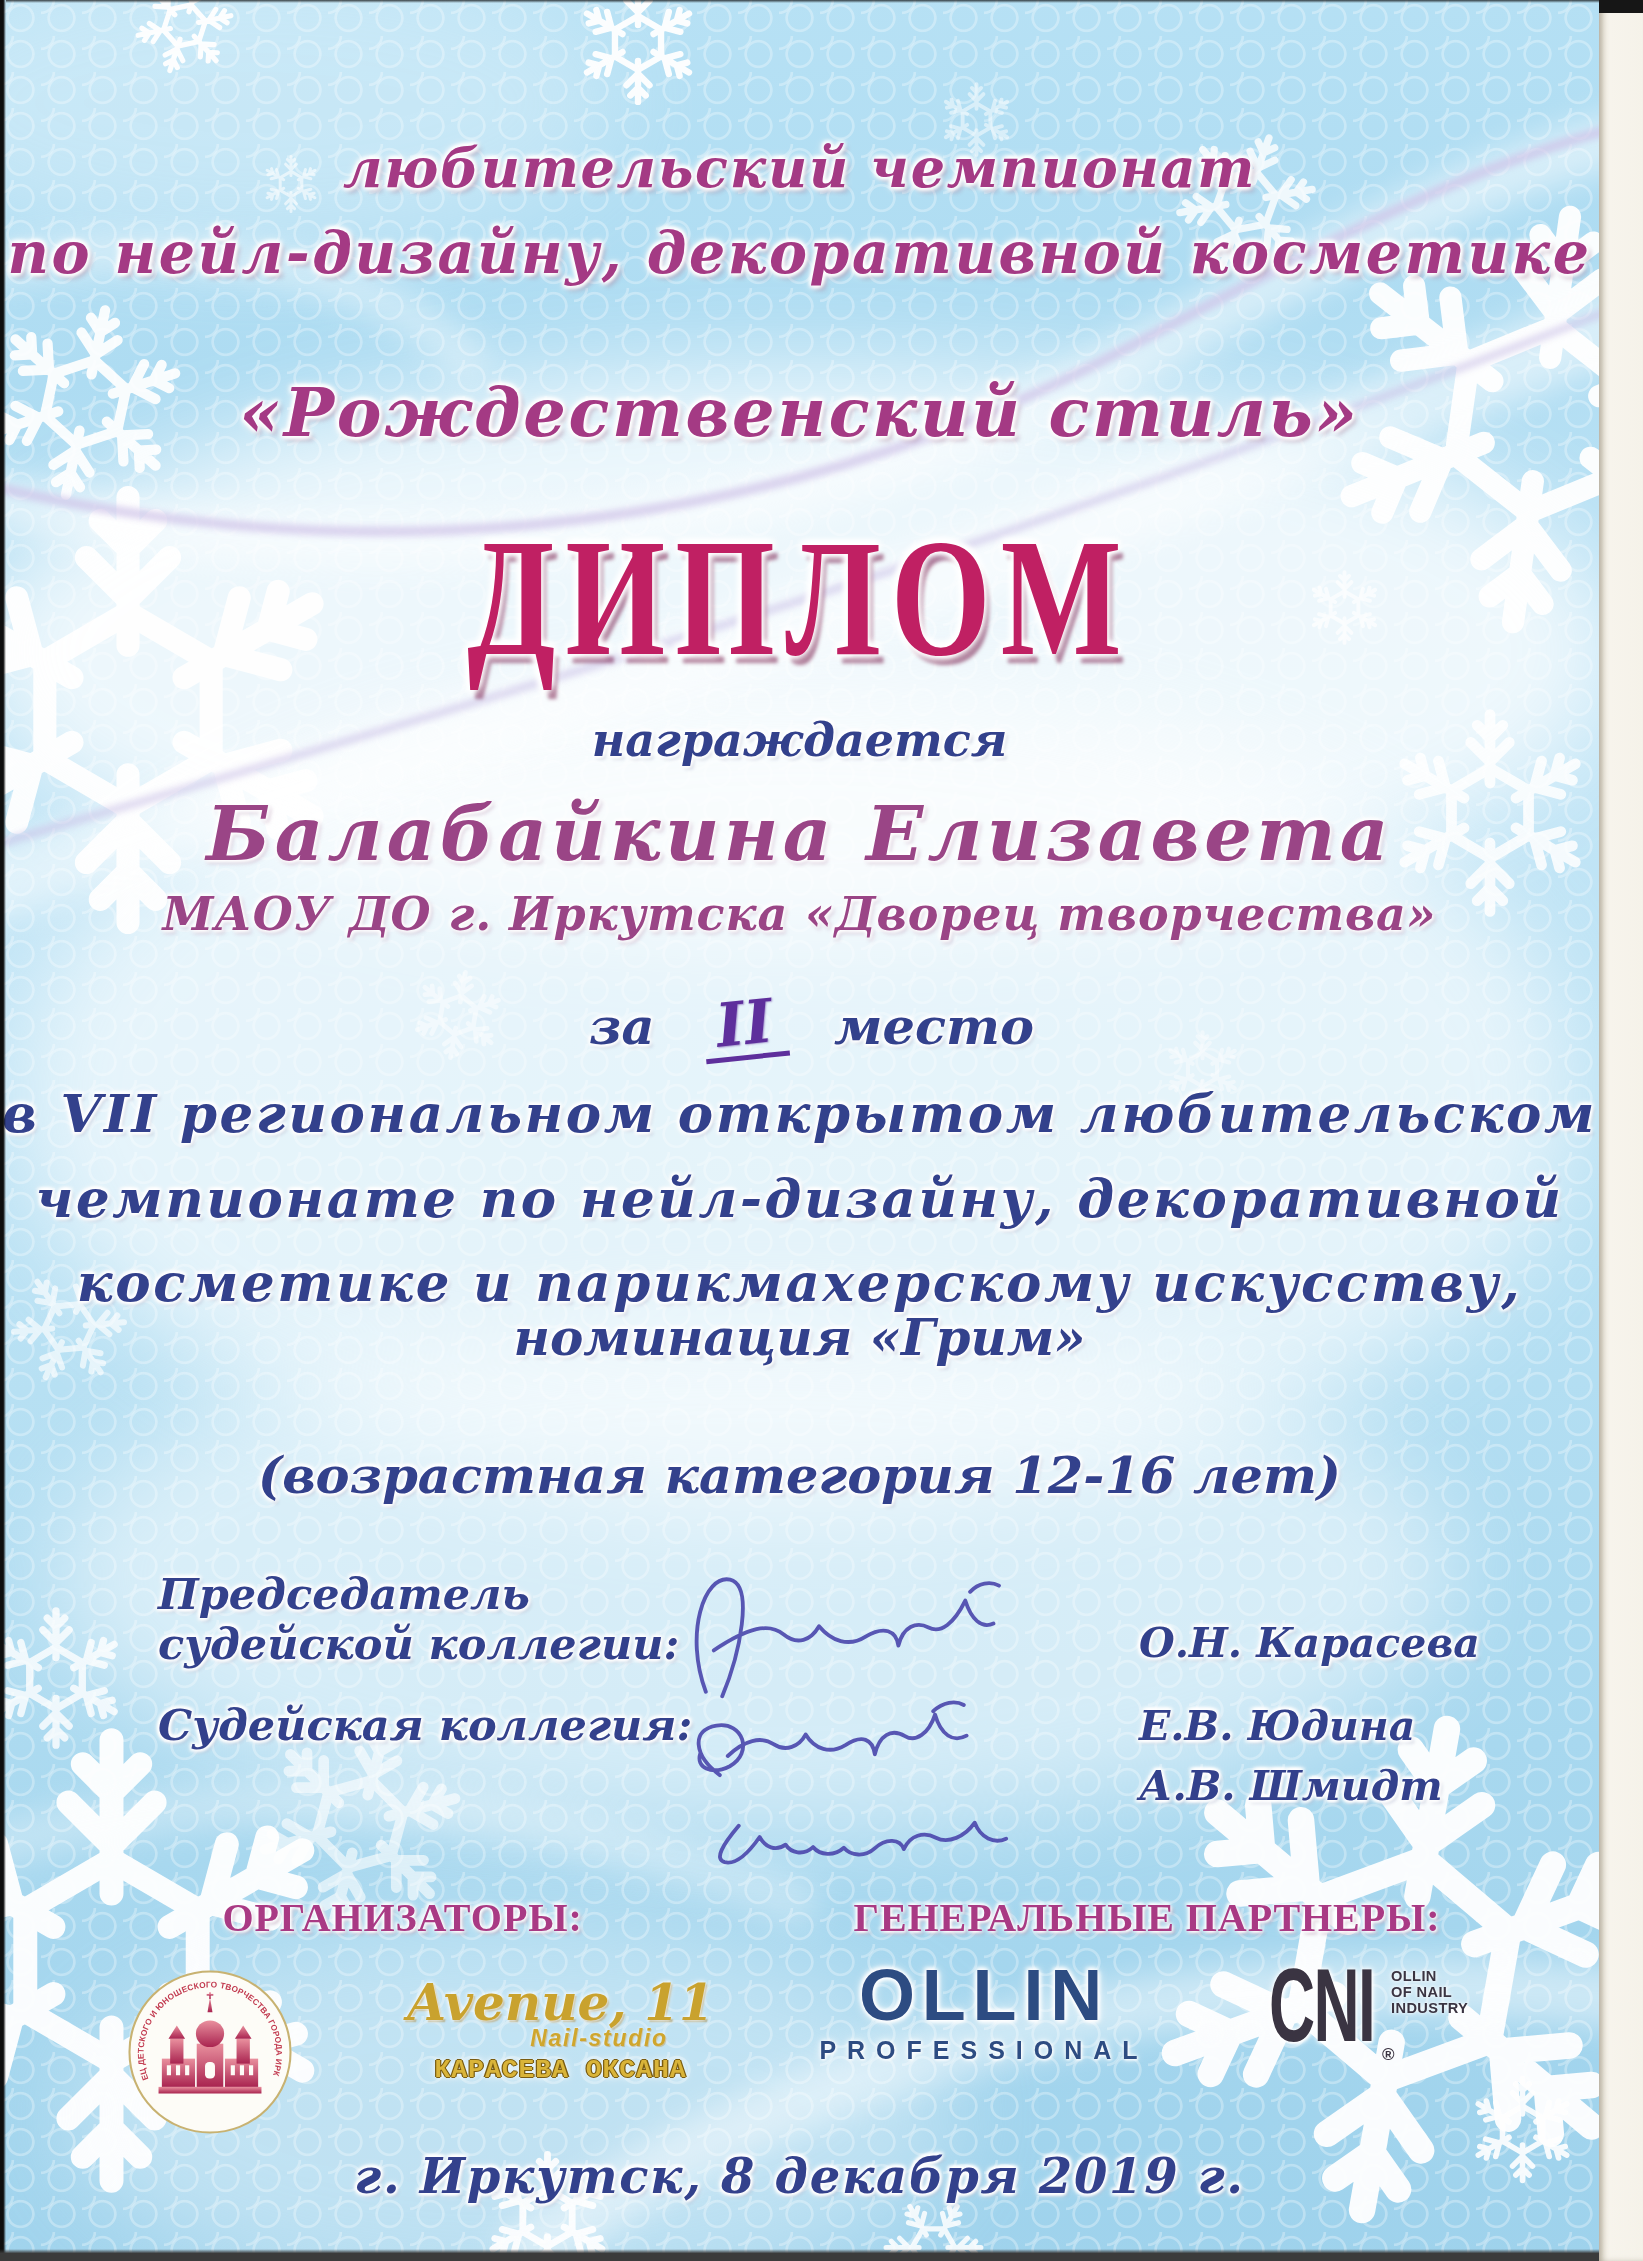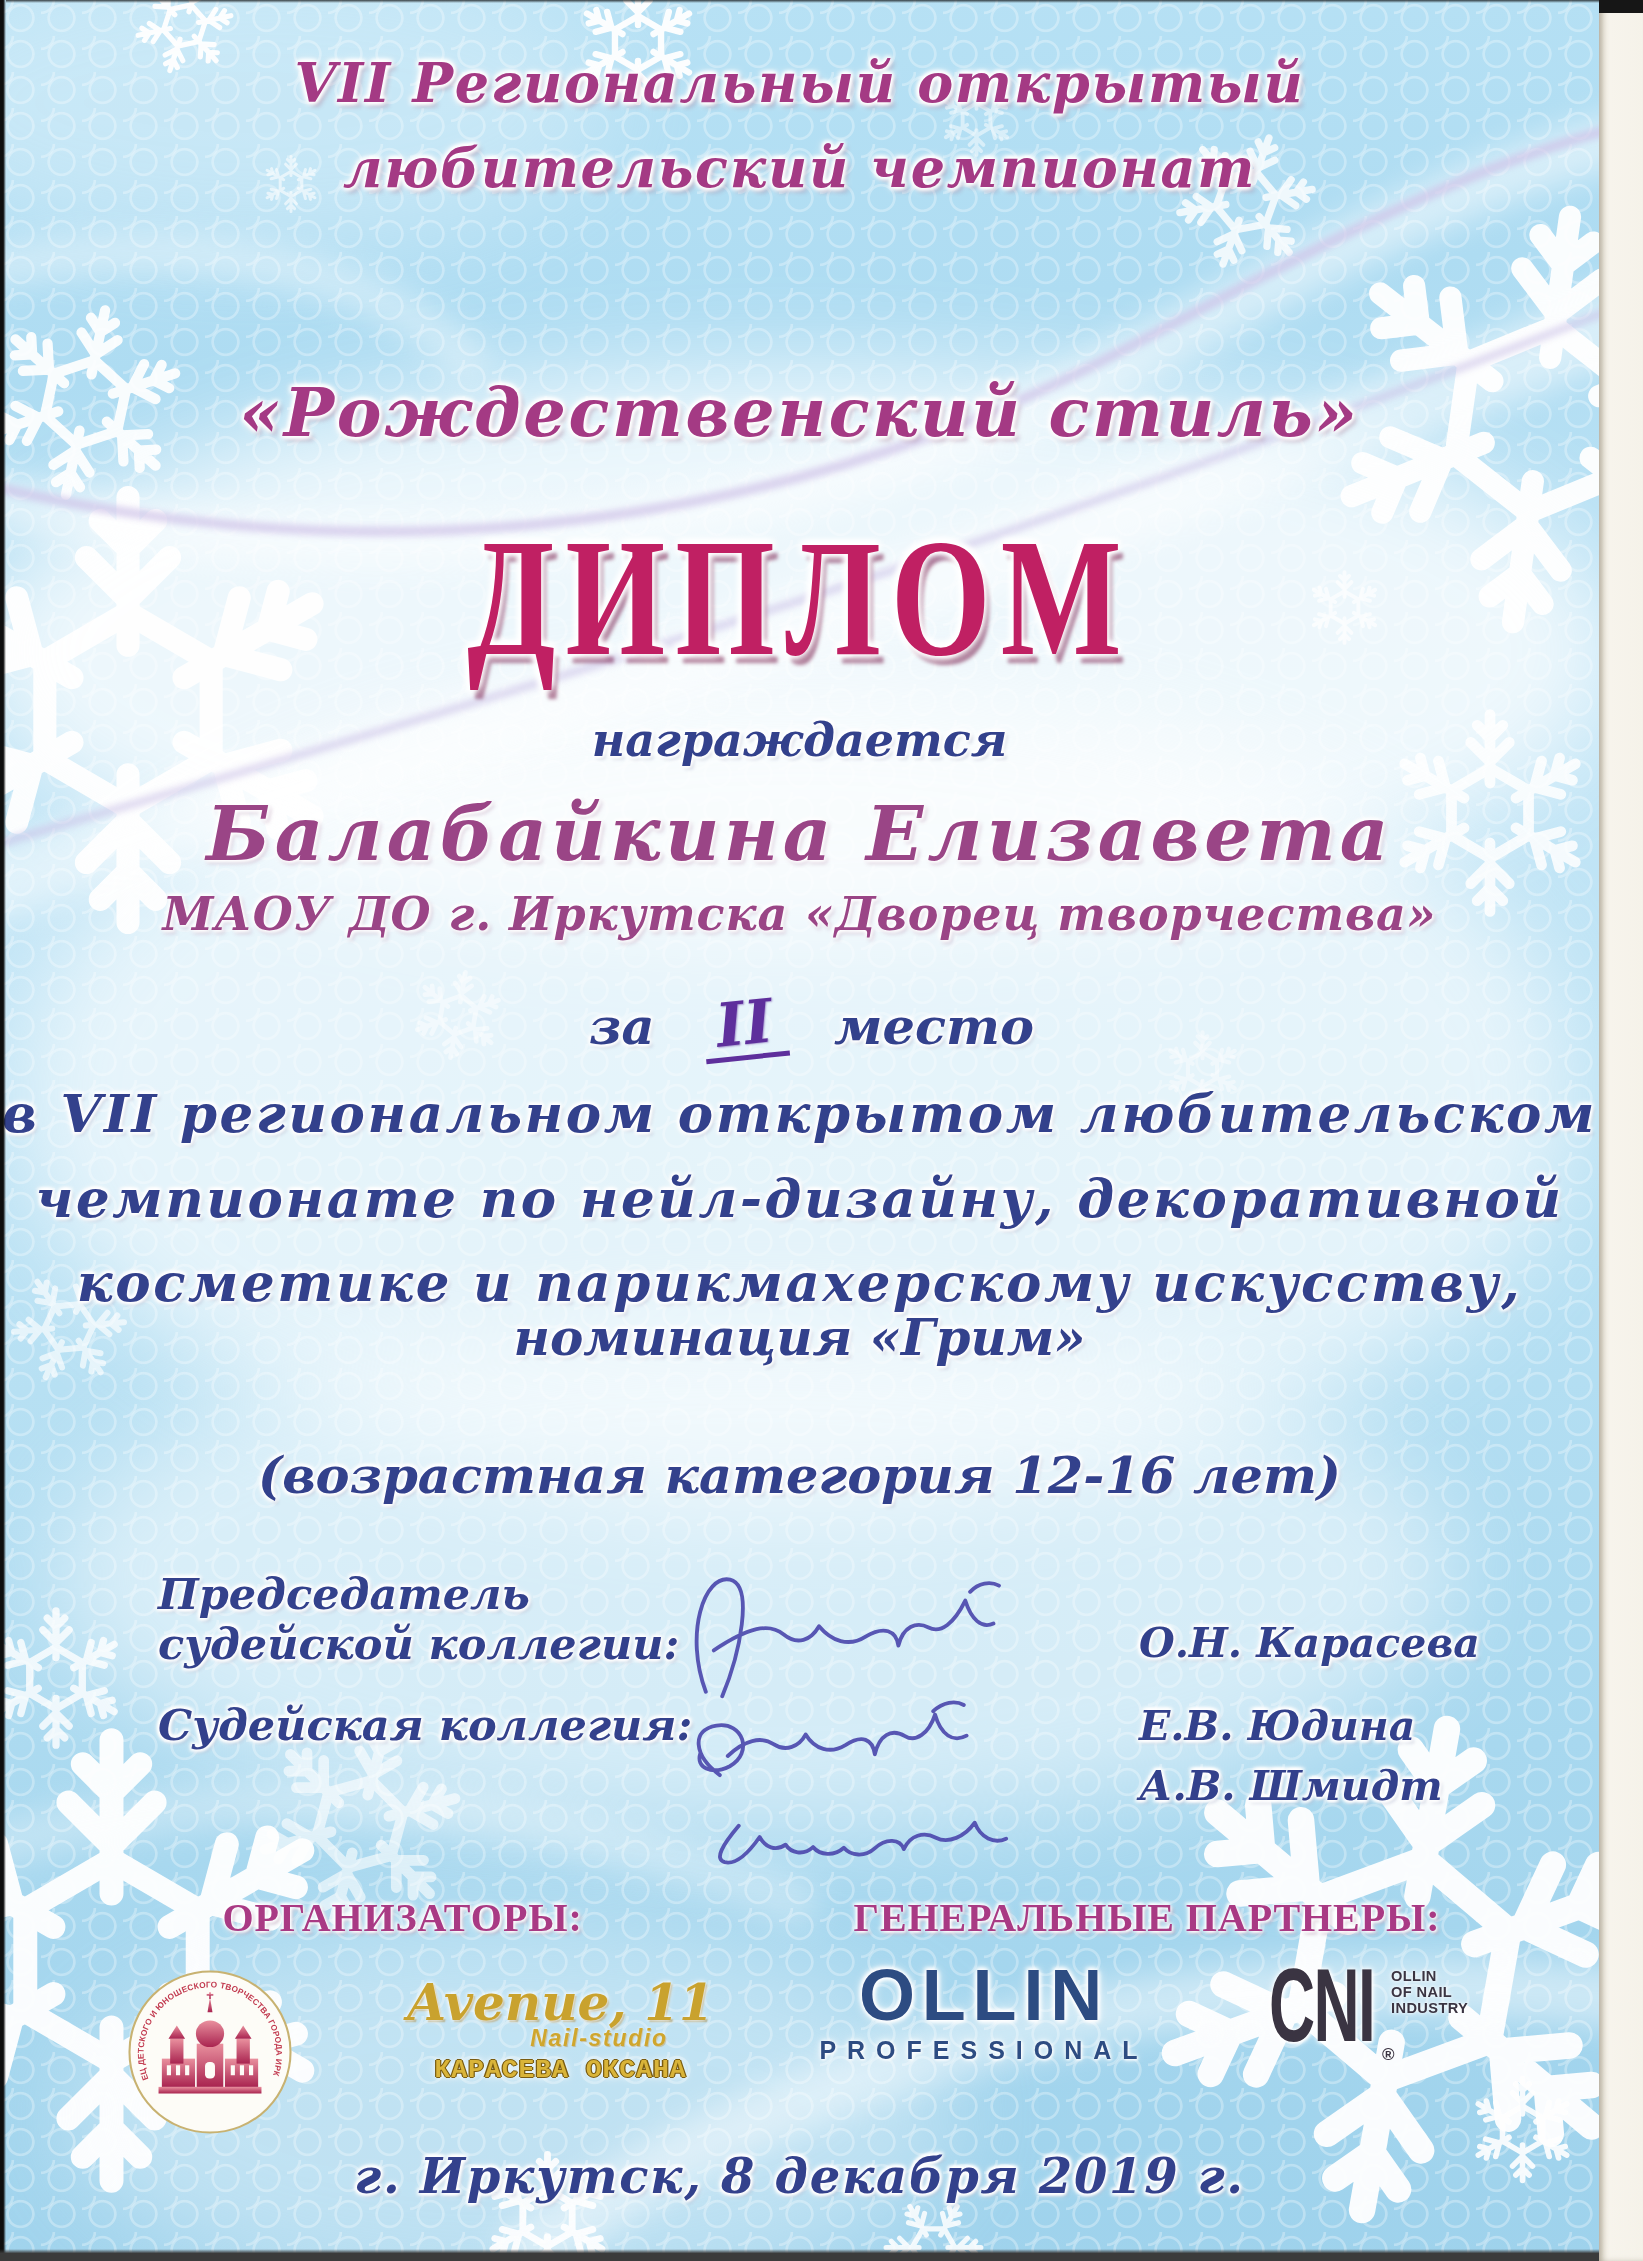--- a/index.html
+++ b/index.html
@@ -170,22 +170,22 @@
     <ellipse cx="600" cy="2470" rx="520" ry="220" fill="#ffffff" opacity=".32" filter="url(#b60)"></ellipse>
     <path d="M-100,560 C400,700 900,640 1300,430 C1550,300 1750,180 2000,140" fill="none" stroke="#ffffff" stroke-width="60" opacity=".5" filter="url(#b18)"></path>
     <path d="M-100,545 C400,685 900,625 1300,415 C1550,285 1750,165 2000,125" fill="none" stroke="#cfc3e8" stroke-width="12" opacity=".7" filter="url(#b4)"></path>
     <path d="M-100,1060 C500,870 1100,700 2000,330" fill="none" stroke="#ffffff" stroke-width="85" opacity=".5" filter="url(#b18)"></path>
     <path d="M-100,1015 C500,835 1100,675 2000,315" fill="none" stroke="#c9bfe6" stroke-width="10" opacity=".55" filter="url(#b4)"></path>
     <path d="M600,2641 C1000,2350 1500,2270 2000,2350" fill="none" stroke="#ffffff" stroke-width="70" opacity=".45" filter="url(#b18)"></path>
     <path d="M-100,2180 C300,2060 600,2090 950,2230" fill="none" stroke="#ffffff" stroke-width="50" opacity=".3" filter="url(#b18)"></path>
     <path d="M-100,330 C200,260 420,300 560,430" fill="none" stroke="#ffffff" stroke-width="40" opacity=".4" filter="url(#b18)"></path>
   </svg>
 
-  <div class="t magenta hdr" style="top:55px">VII Региональный открытый</div>
   <div class="t magenta hdr" style="top:140px">любительский чемпионат</div>
+  <div class="t magenta" style="top:223px;font-size:57px;letter-spacing:2.6px">по нейл-дизайну, декоративной косметике</div>
   <div class="t magenta" style="top:378px;font-size:67px;letter-spacing:2.6px">«Рождественский стиль»</div>
 
   <div class="t diploma-wrap">
     <span class="diploma">ДИПЛОМ</span>
   </div>
 
   <div class="t navy" style="top:716px;font-size:46px">награждается</div>
   <div class="t purple" style="top:795px;font-size:75px;letter-spacing:4.3px">Балабайкина Елизавета</div>
   <div class="t purple" style="top:890px;font-size:46px;letter-spacing:0.9px">МАОУ ДО г. Иркутска «Дворец творчества»</div>
 

